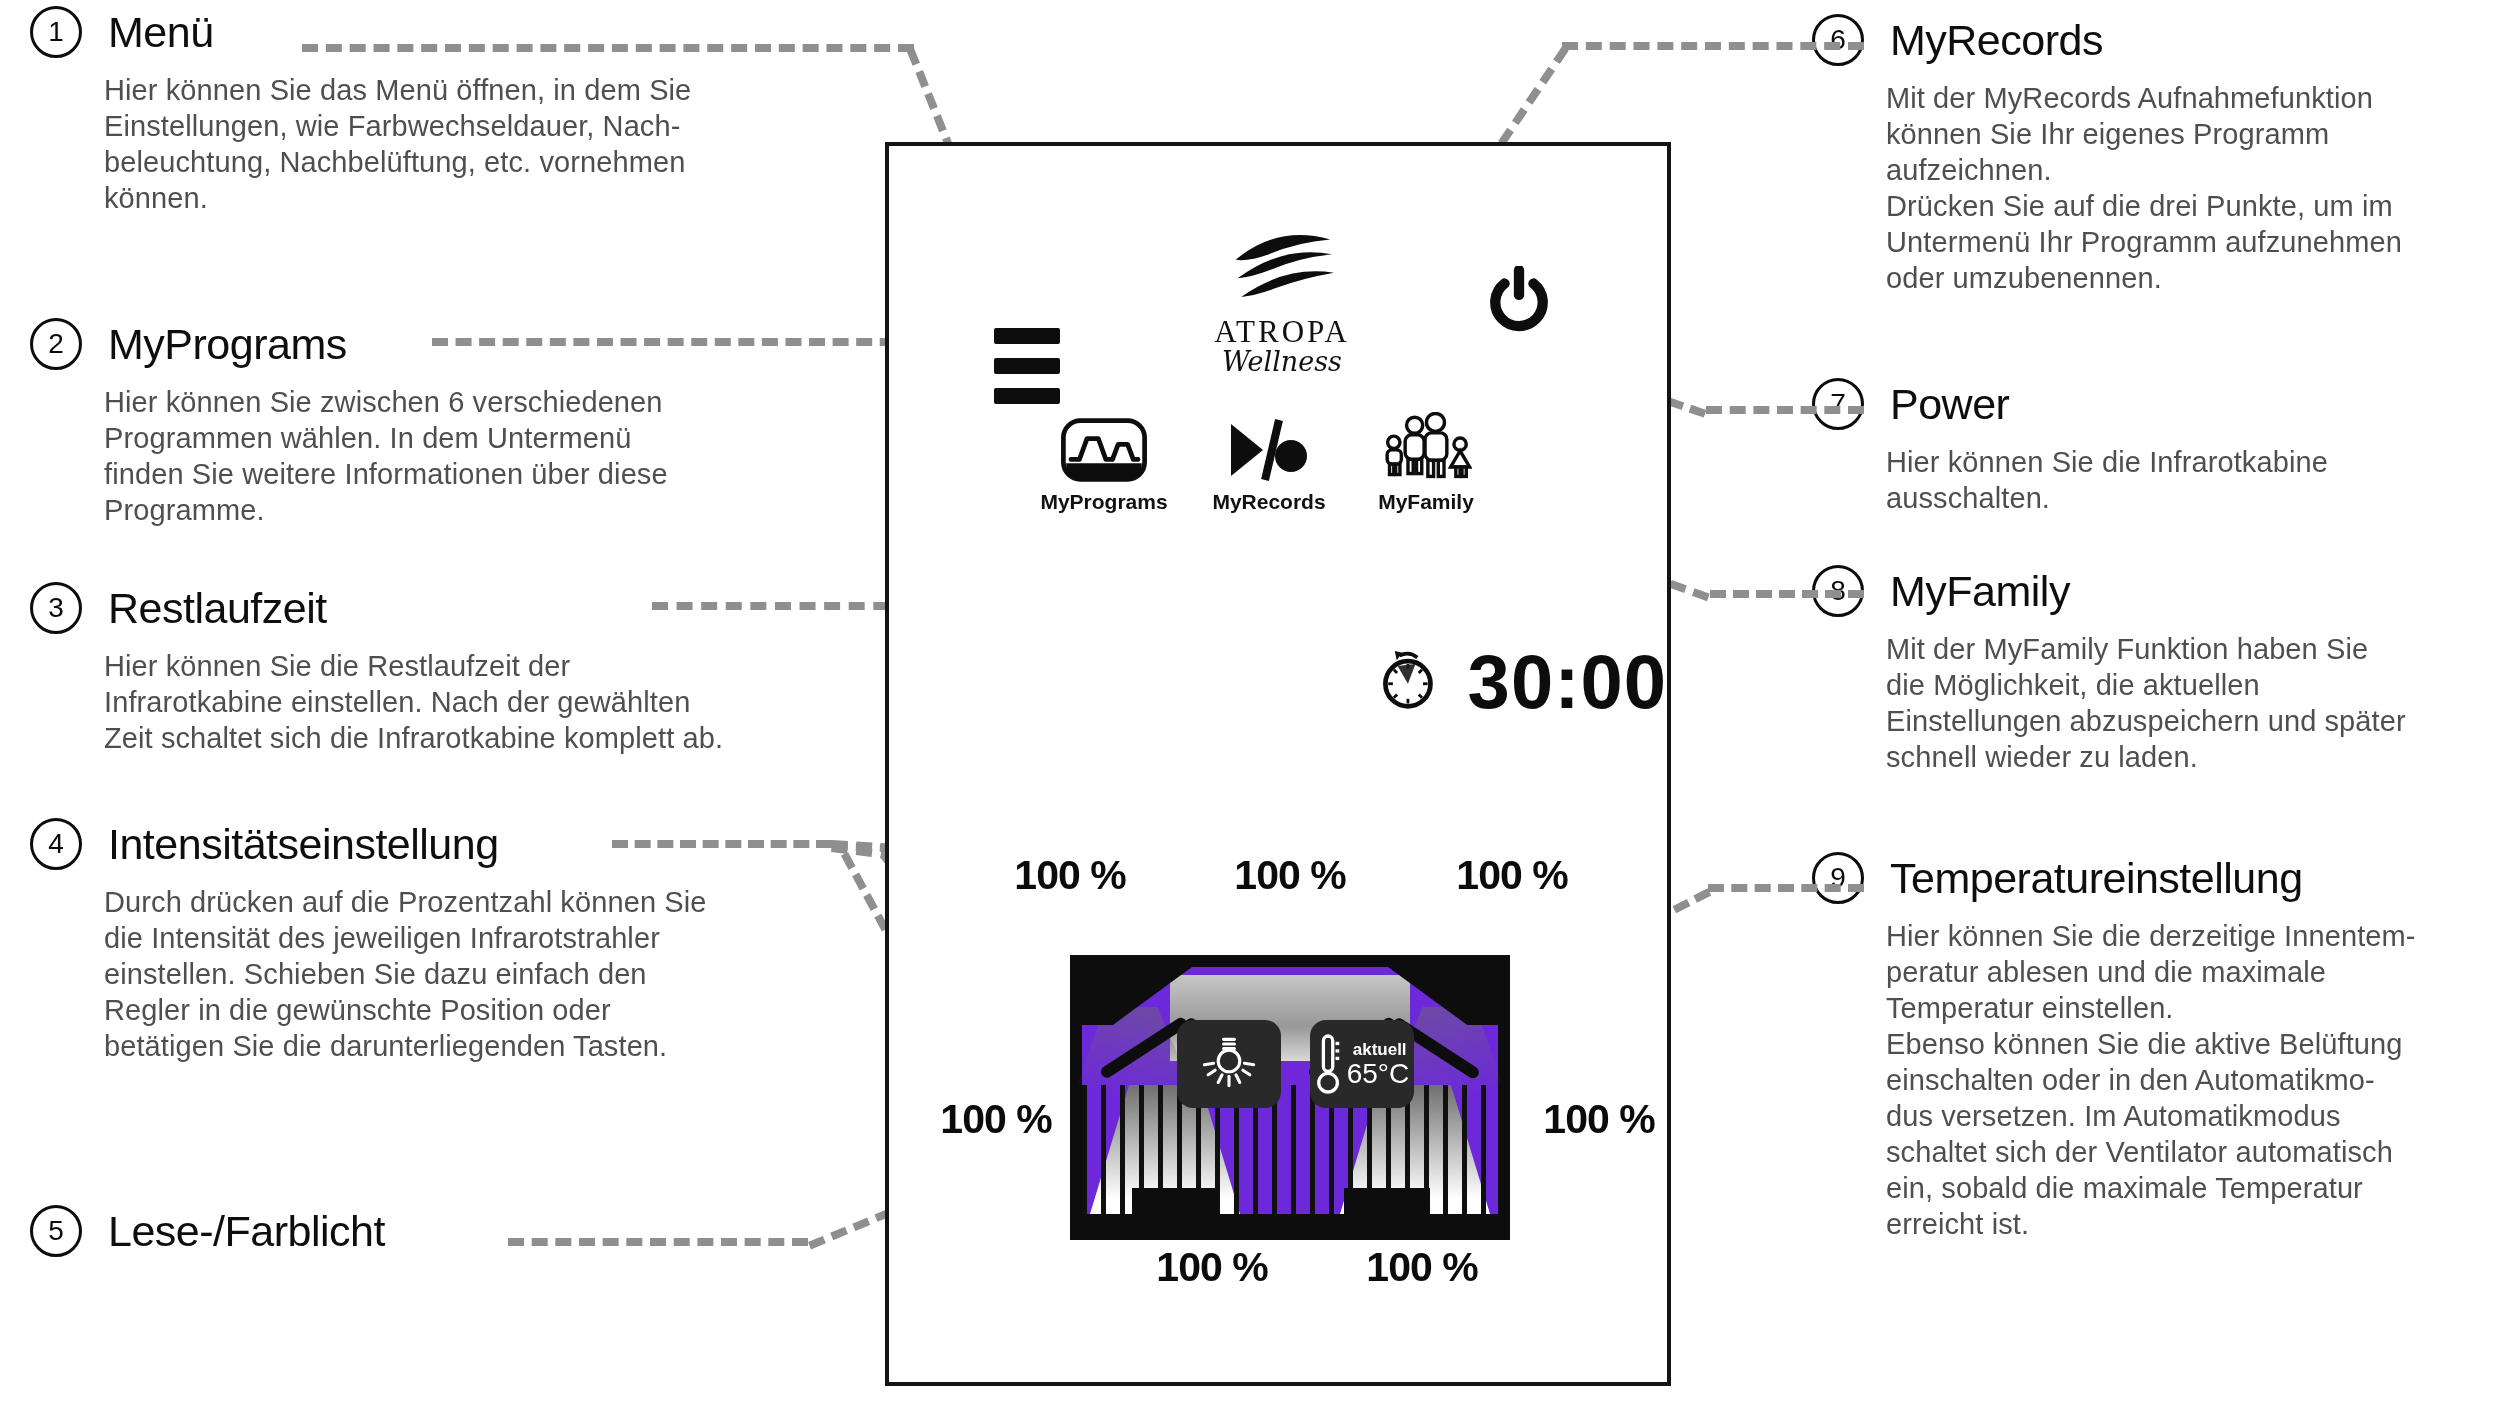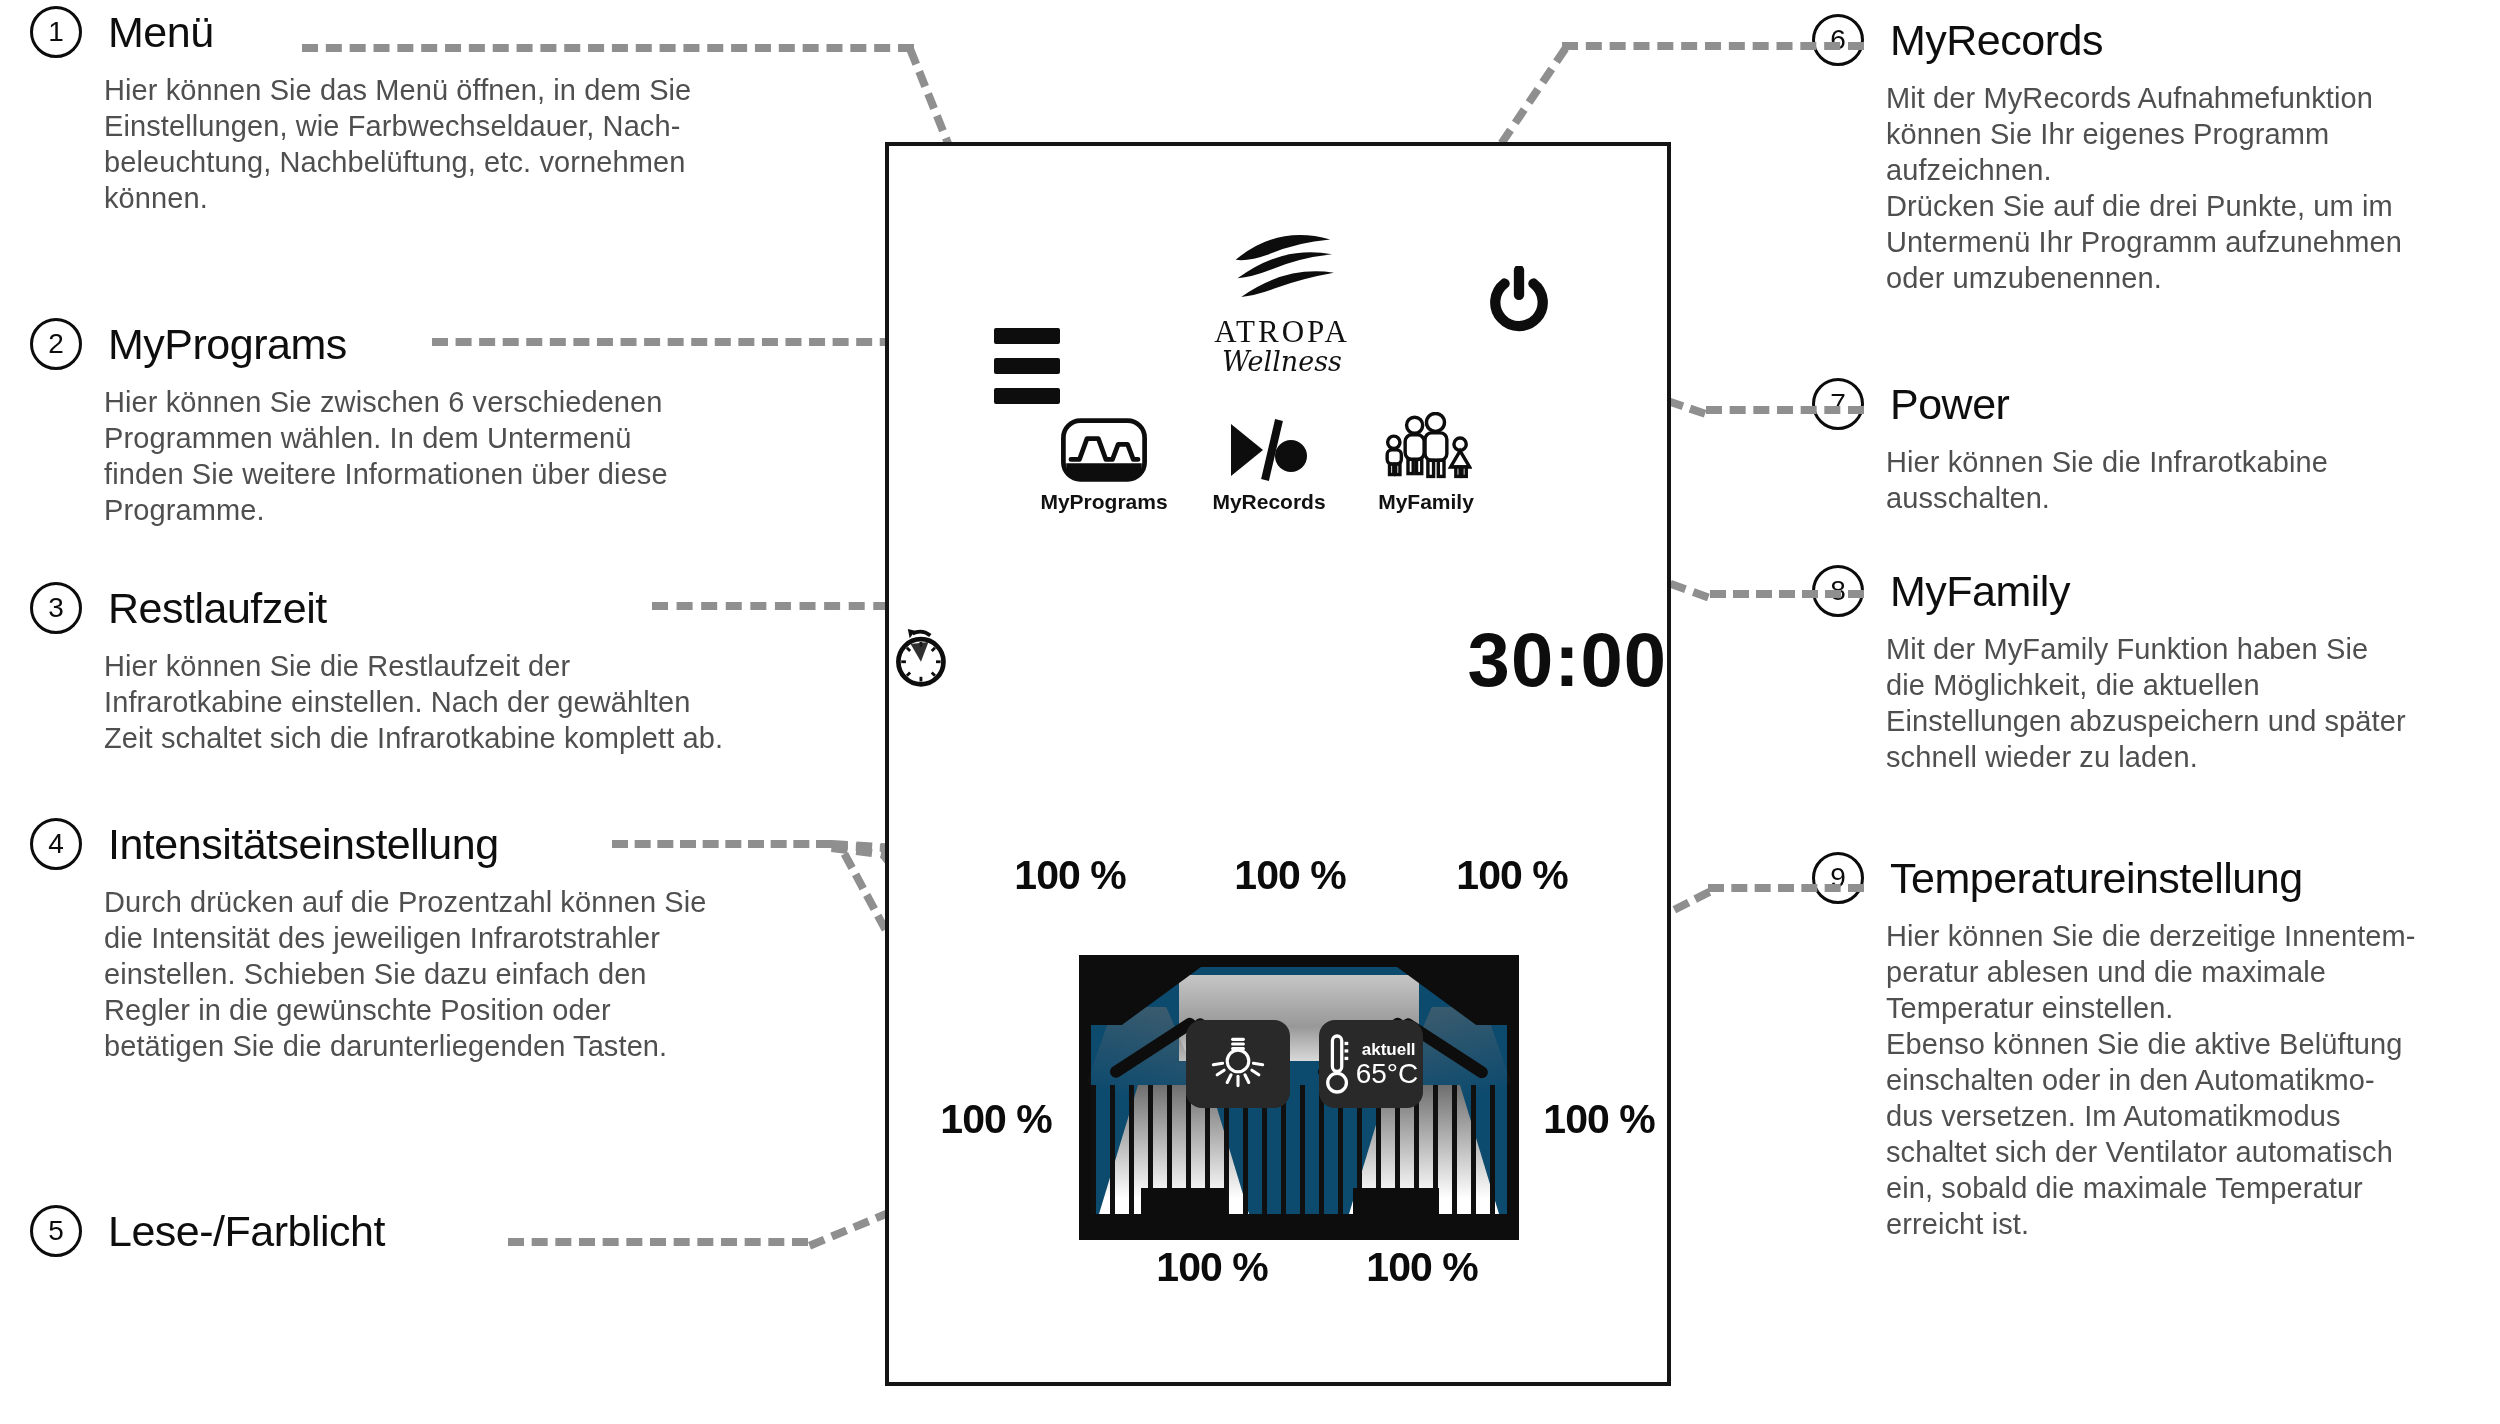--- a/index.html
+++ b/index.html
@@ -38,28 +38,28 @@
   .logo { left:301px; top:86px; width:184px; text-align:center; }
   .logo .brand { display:block; font-family:"Liberation Serif", serif; font-size:31px; letter-spacing:3px; color:#111; margin-top:2px; }
   .logo .sub { display:block; font-family:"DejaVu Serif", serif; font-style:italic; font-size:27px; color:#111; margin-top:-4px; }
   
   .power { left:597px; top:120px; width:66px; height:66px; cursor:pointer; }
   
   .navitem { top:268px; width:150px; text-align:center; cursor:pointer; }
   .navitem .ic { height:70px; display:flex; align-items:flex-end; justify-content:center; }
   .navitem .lbl { display:block; margin-top:6px; font-size:21px; font-weight:700; color:#111; }
   
-  .timer { left:0; top:470px; width:100%; display:flex; align-items:center; justify-content:space-between; gap:30px; }
+  .timer { left:0; top:492px; width:100%; display:flex; align-items:center; justify-content:flex-end; gap:30px; }
   .timer-value { font-size:76px; font-weight:600; color:#0d0d0d; letter-spacing:1px; }
   
   .pct { position:absolute; width:140px; text-align:center; font-size:41px; font-weight:700; color:#0b0b0b; letter-spacing:-1px; white-space:nowrap; }
   
   .cabin {
-    position:absolute; left:190px; top:809px; width:440px; height:285px;
-    border:12px solid #0d0d0d; border-bottom-width:26px; background:#0c4a6e; box-sizing:border-box;
+    position:absolute; left:181px; top:809px; width:440px; height:285px;
+    border:12px solid #0d0d0d; border-bottom-width:26px; background:#6d28d9; box-sizing:border-box;
   }
   .cab { position:absolute; }
   .speakerL { left:0; top:0; width:110px; height:58px; background:#0d0d0d; clip-path:polygon(0 0,100% 0,28% 100%,0 100%); }
   .speakerR { right:0; top:0; width:110px; height:58px; background:#0d0d0d; clip-path:polygon(0 0,100% 0,100% 100%,72% 100%); }
   .coneL { left:-4px; top:40px; width:132px; height:122px; background:linear-gradient(195deg, rgba(110,110,110,.55), rgba(255,255,255,0) 75%); clip-path:polygon(20% 0,60% 0,100% 100%,0 62%); }
   .coneR { right:-4px; top:40px; width:132px; height:122px; background:linear-gradient(165deg, rgba(110,110,110,.55), rgba(255,255,255,0) 75%); clip-path:polygon(40% 0,80% 0,100% 62%,0 100%); }
   .panel { left:88px; top:8px; width:240px; height:86px; background:linear-gradient(180deg,#c6c6c6,#989898 60%,#d9d9d9); }
   .stripes-zone { left:0; top:118px; width:416px; height:129px; }
   .glow { position:absolute; top:0; width:150px; height:129px; background:linear-gradient(180deg,#6f6f6f,#fff 88%); clip-path:polygon(26% 0,74% 0,100% 100%,0 100%); }
   .glowL { left:8px; } .glowR { left:258px; }

